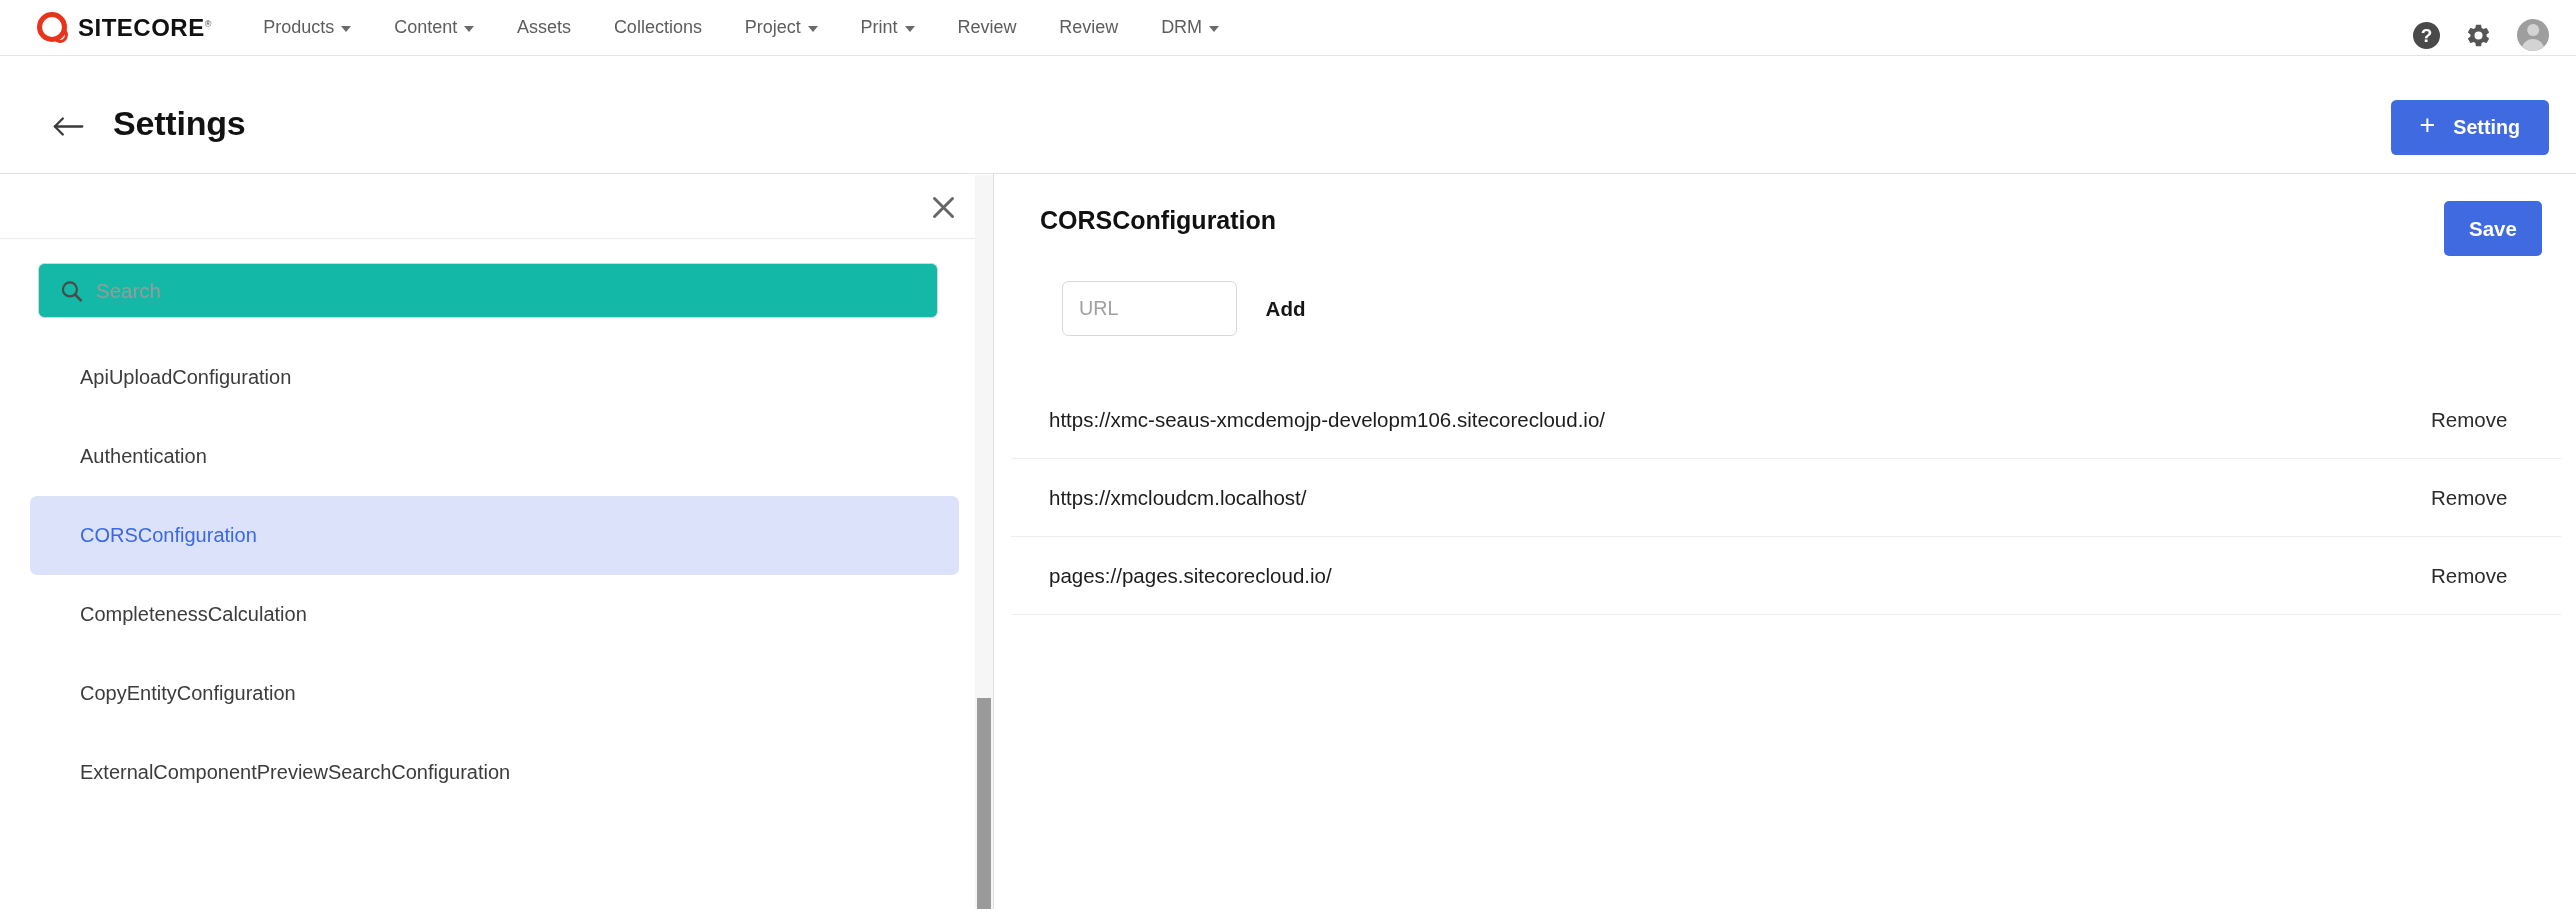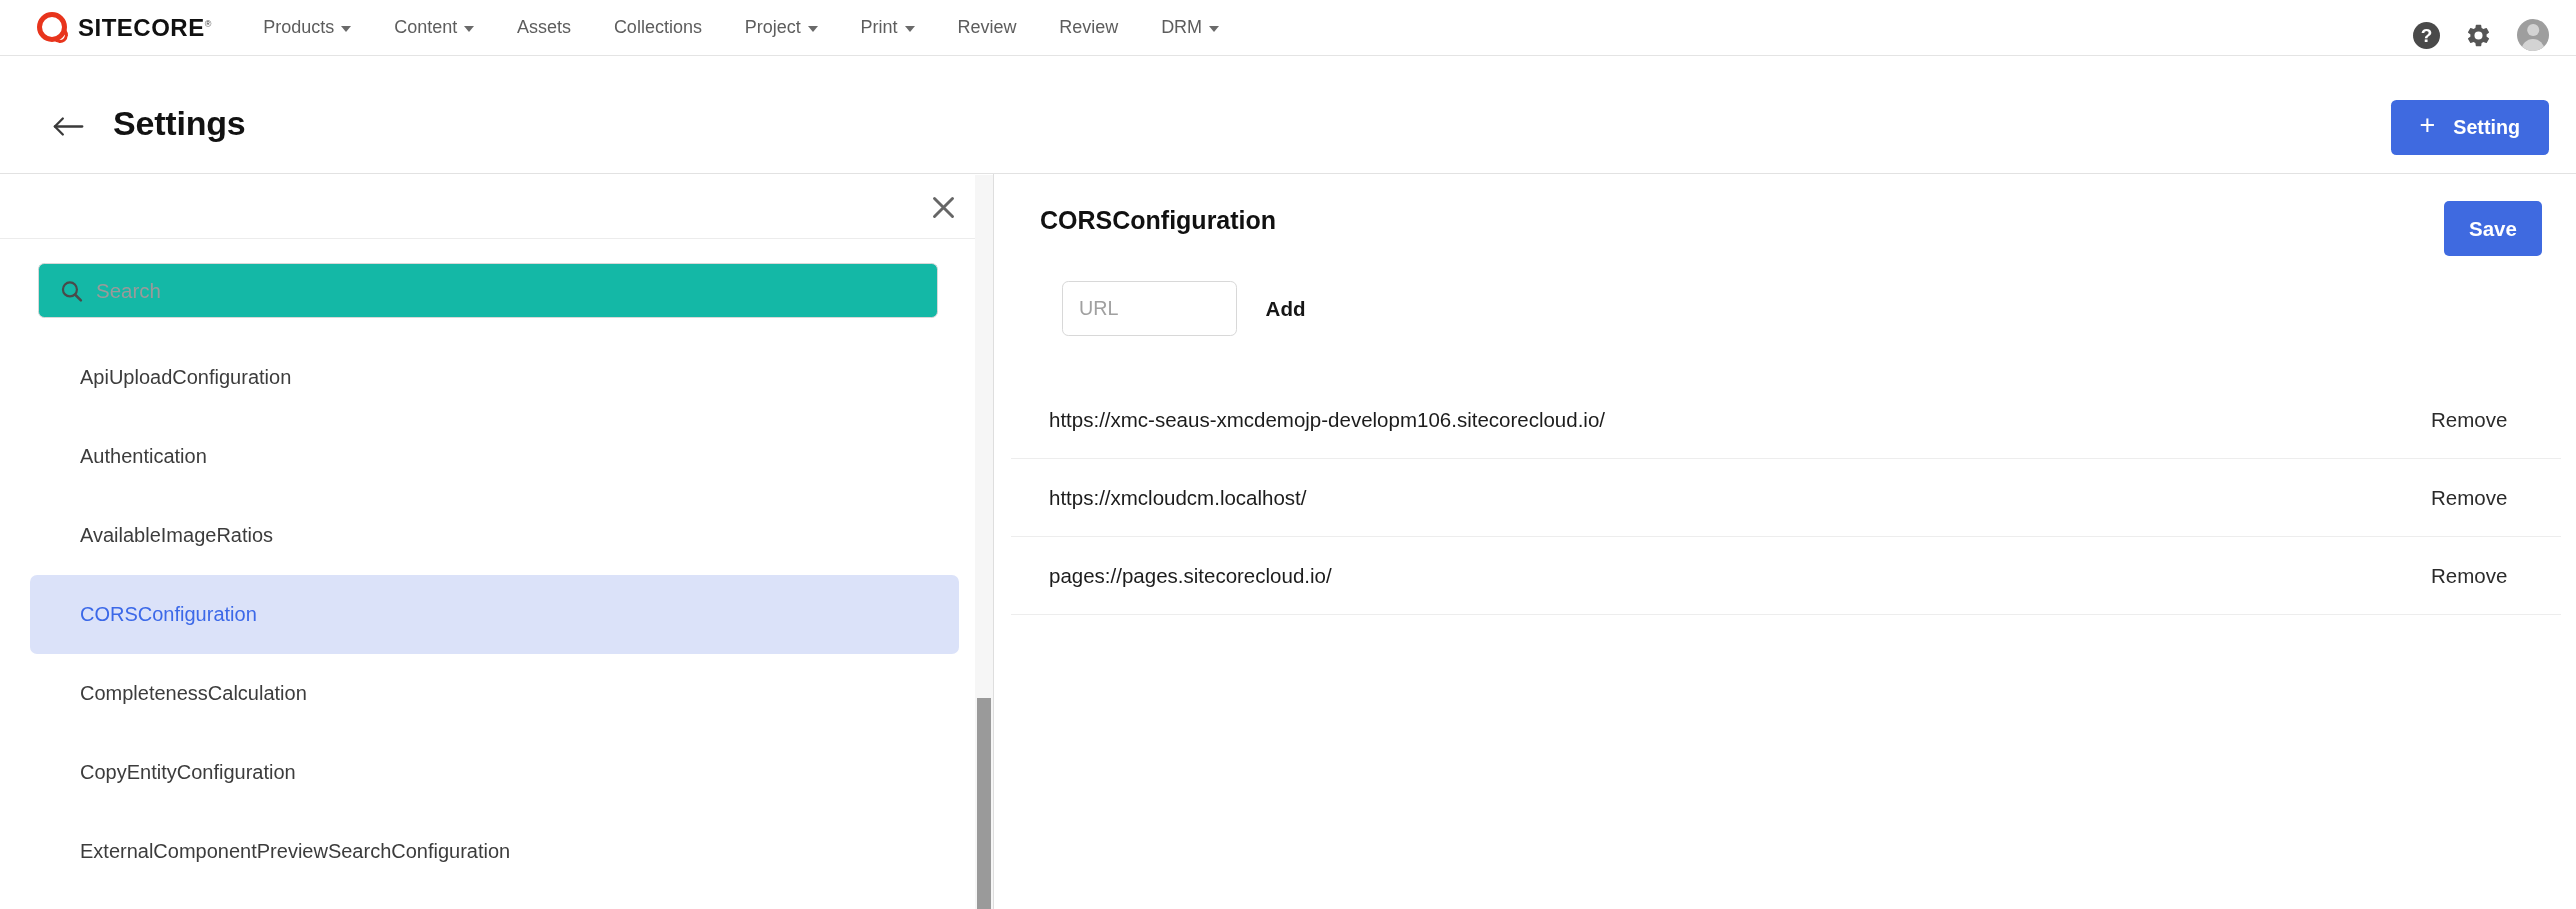--- a/index.html
+++ b/index.html
@@ -478,23 +478,20 @@
       </div>
     </div>
 
     <div class="settings-list">
       <div class="list-item">
         <span>ApiUploadConfiguration</span>
       </div>
       <div class="list-item">
         <span>Authentication</span>
       </div>
-      <div class="list-item">
-        <span>AvailableImageRatios</span>
-      </div>
       <div class="list-item selected">
         <span>CORSConfiguration</span>
       </div>
       <div class="list-item">
         <span>CompletenessCalculation</span>
       </div>
       <div class="list-item">
         <span>CopyEntityConfiguration</span>
       </div>
       <div class="list-item">

